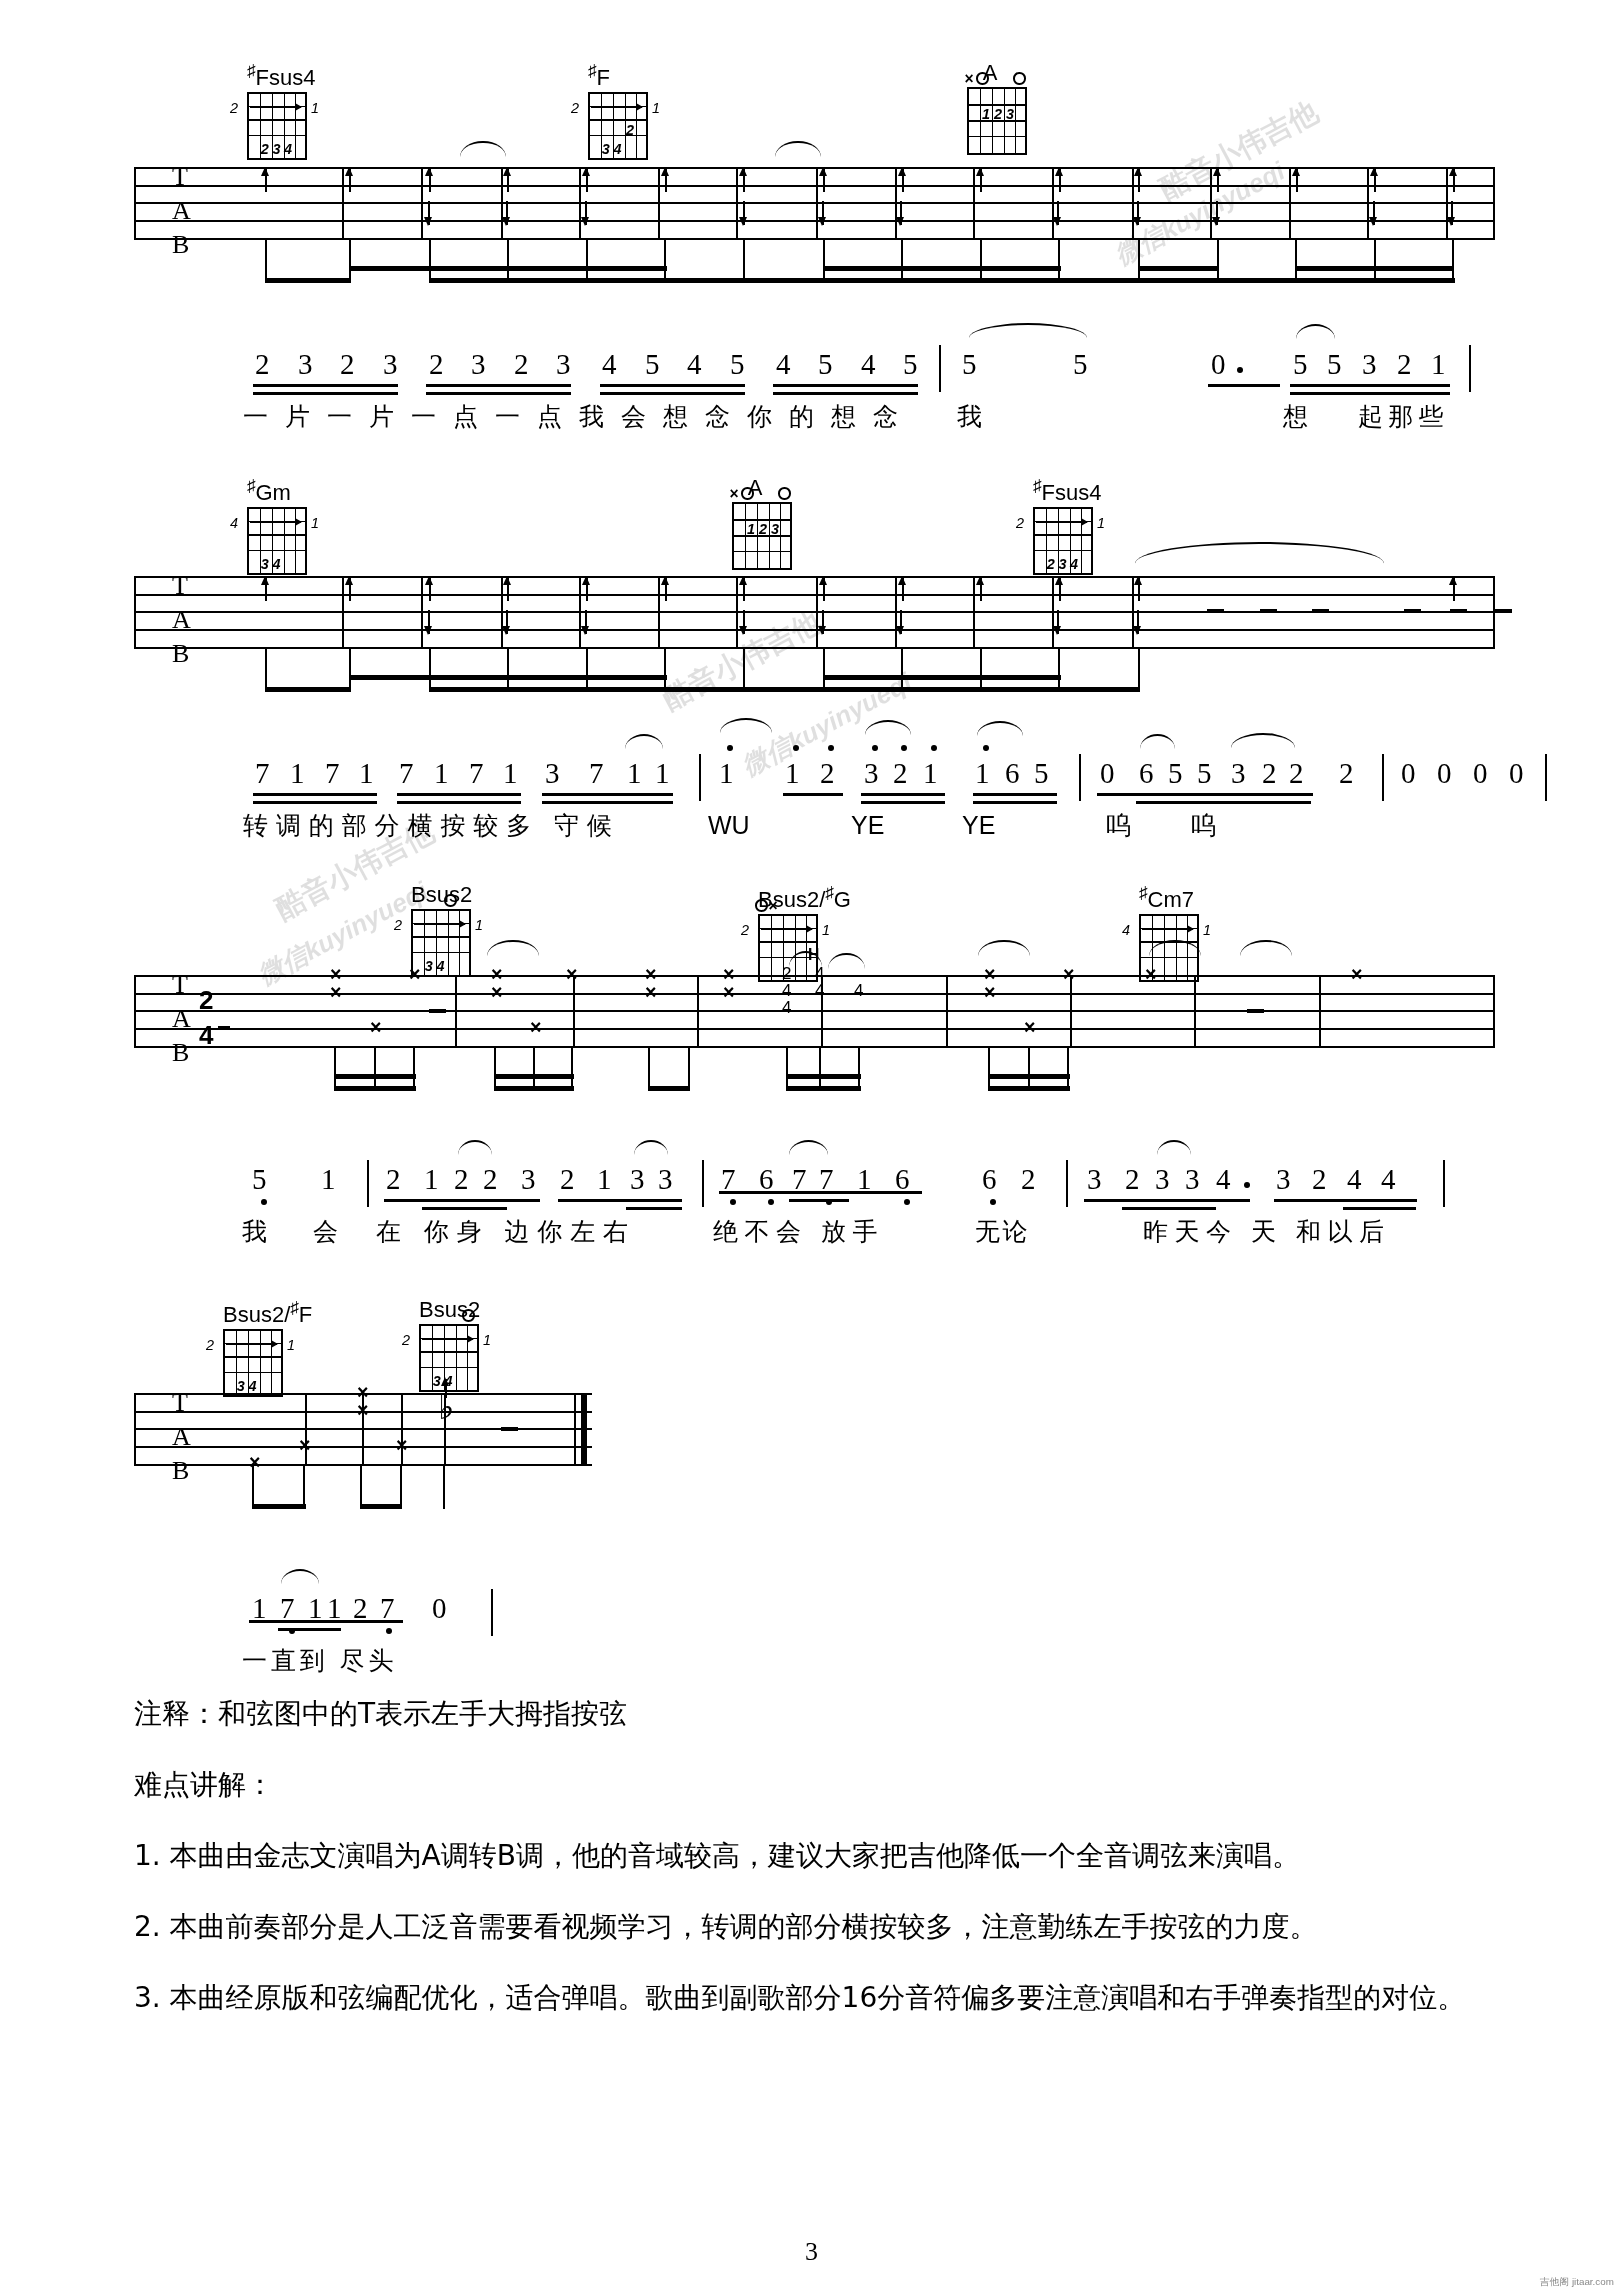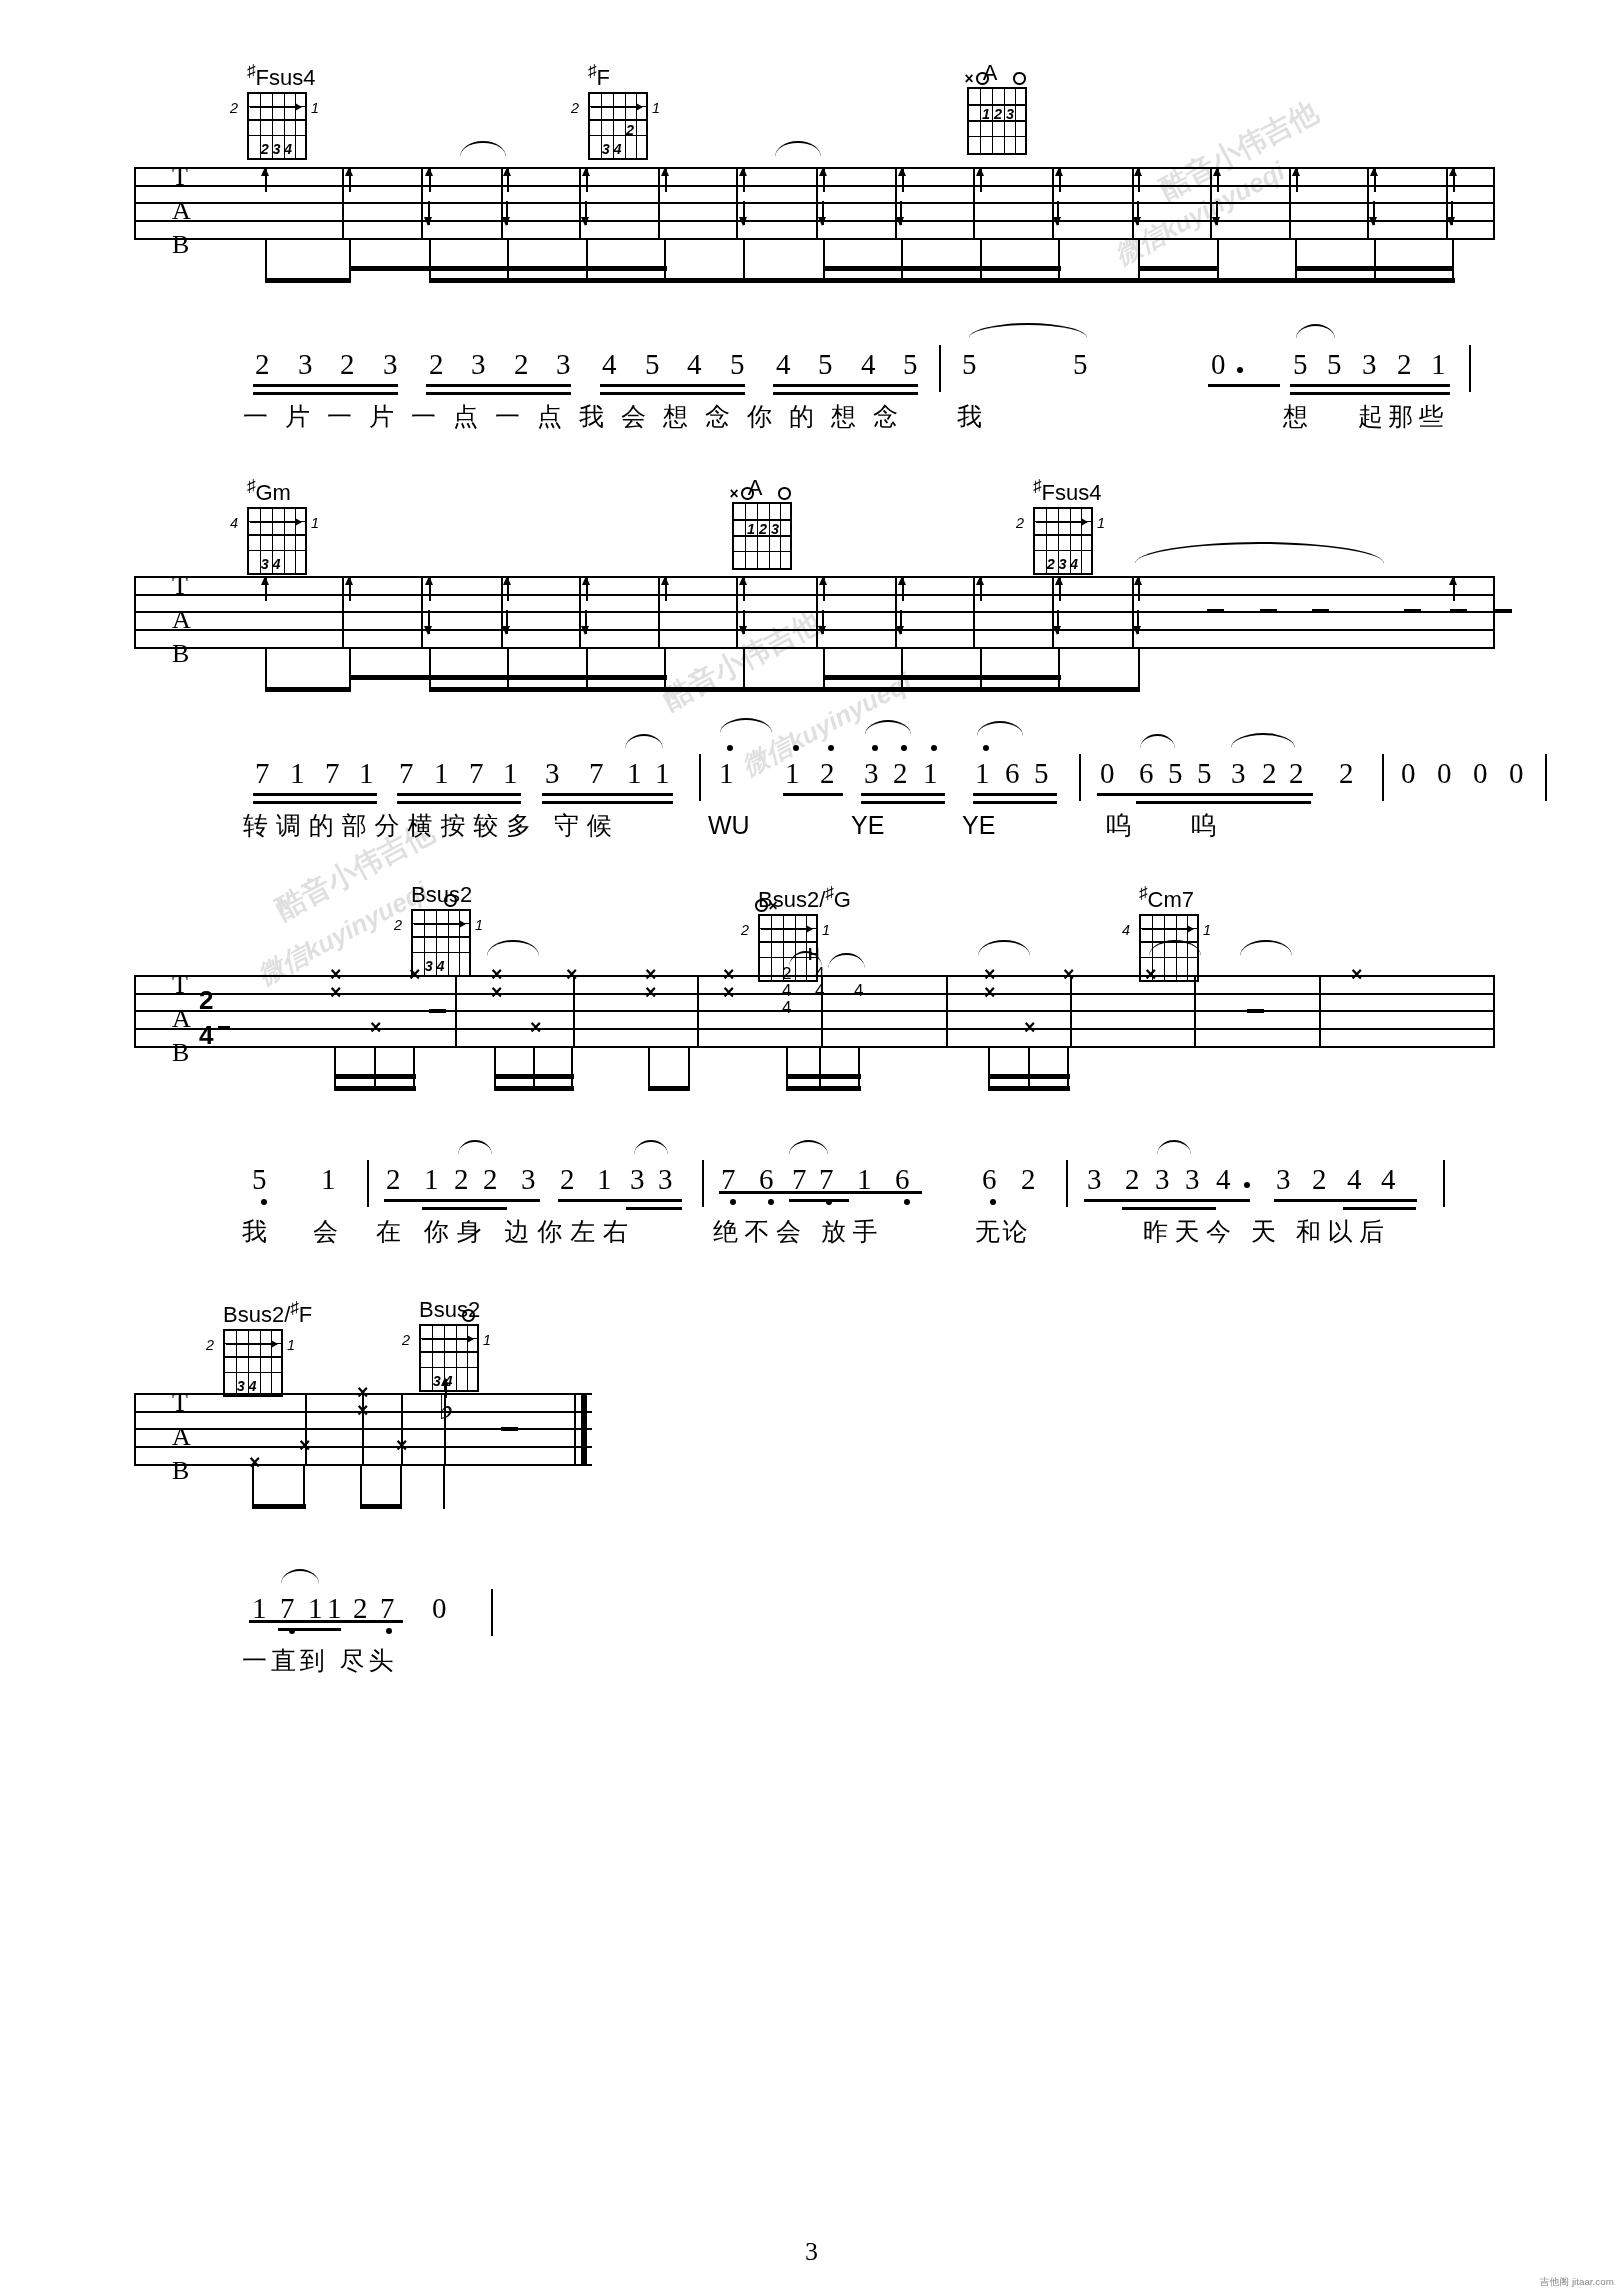--- a/index.html
+++ b/index.html
@@ -796,18 +796,25 @@
     <div class="num" style="left:380px;top:0;">7</div>
     <div class="dotR" style="left:386px;top:34px;"></div>
     <div class="ubeam" style="left:249px;top:26px;width:154px;"></div>
     <div class="ubeam" style="left:278px;top:34px;width:63px;"></div>
     <div class="slur" style="left:281px;top:-25px;width:38px;"></div>
     <div class="num" style="left:432px;top:0;">0</div>
     <div class="bar" style="left:491px;top:-5.2px;height:47px;"></div>
     <div class="lyr" style="left:242px;top:54px;letter-spacing:3.9px;">一直到 尽头</div>
   </div>
 
+  <div class="prose" style="top:1692px;">
+    <p>注释：和弦图中的T表示左手大拇指按弦</p>
+    <p>难点讲解：</p>
+    <p>1. 本曲由金志文演唱为A调转B调，他的音域较高，建议大家把吉他降低一个全音调弦来演唱。</p>
+    <p>2. 本曲前奏部分是人工泛音需要看视频学习，转调的部分横按较多，注意勤练左手按弦的力度。</p>
+    <p>3. 本曲经原版和弦编配优化，适合弹唱。歌曲到副歌部分16分音符偏多要注意演唱和右手弹奏指型的对位。</p>
+  </div>
 
   <div class="pageno" style="top:2237px;">3</div>
   <div class="credit" style="right:9.2px;bottom:6.5px;">吉他阁 jitaar.com</div>
 
 </div>
 
 
 </body></html>

